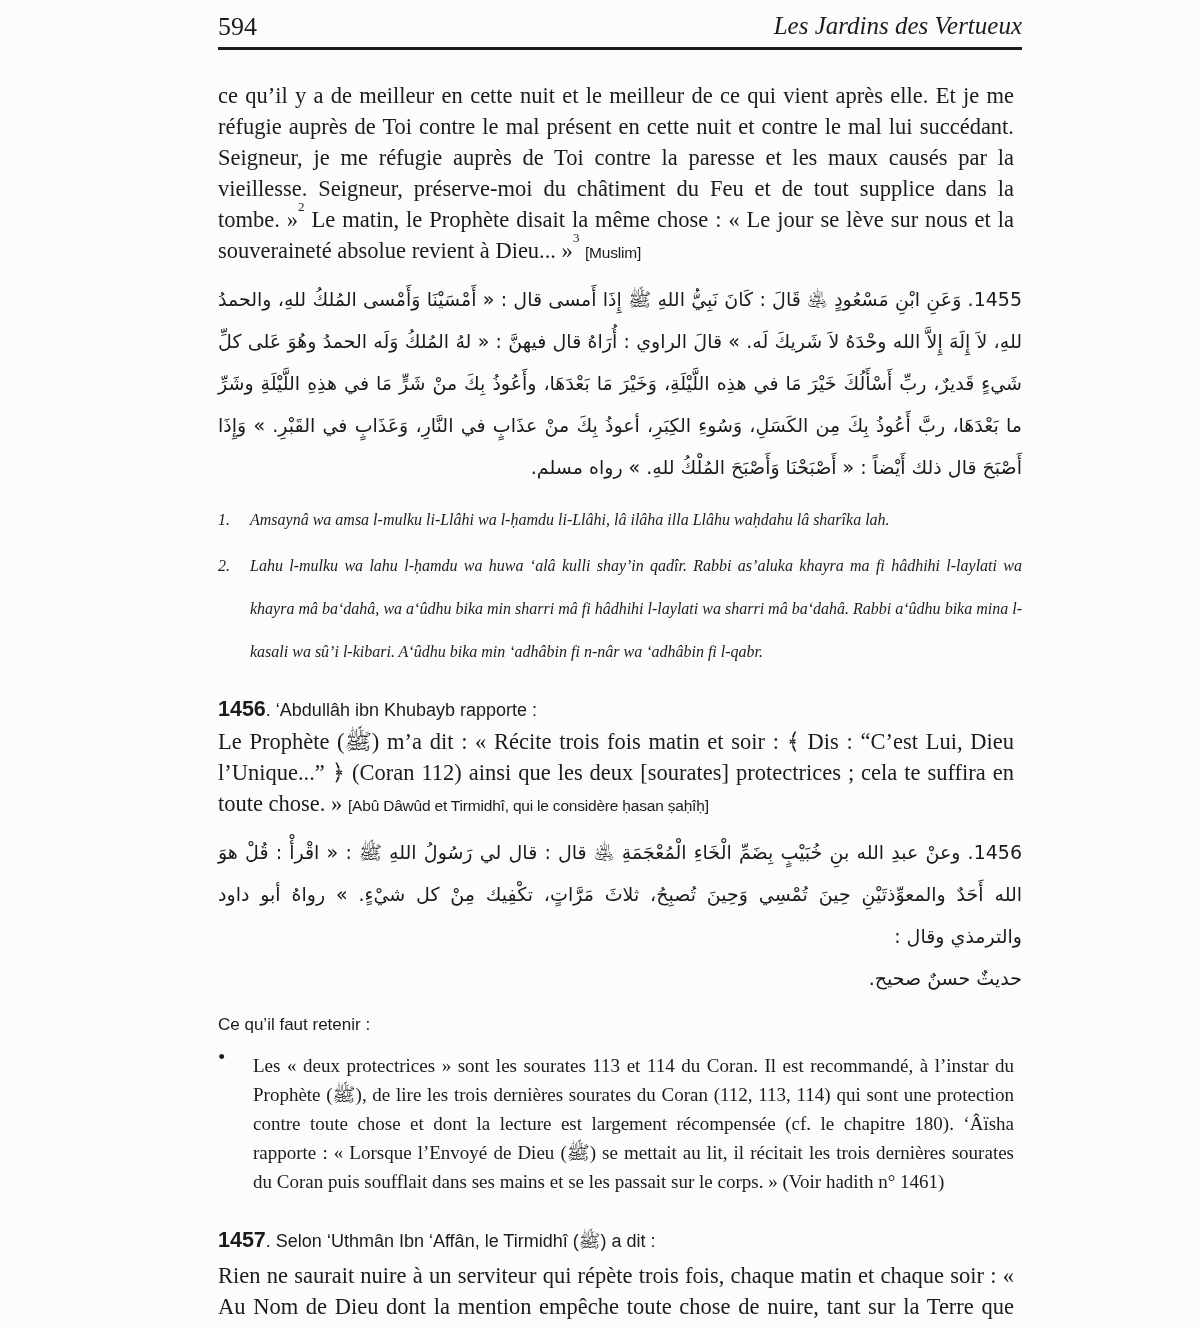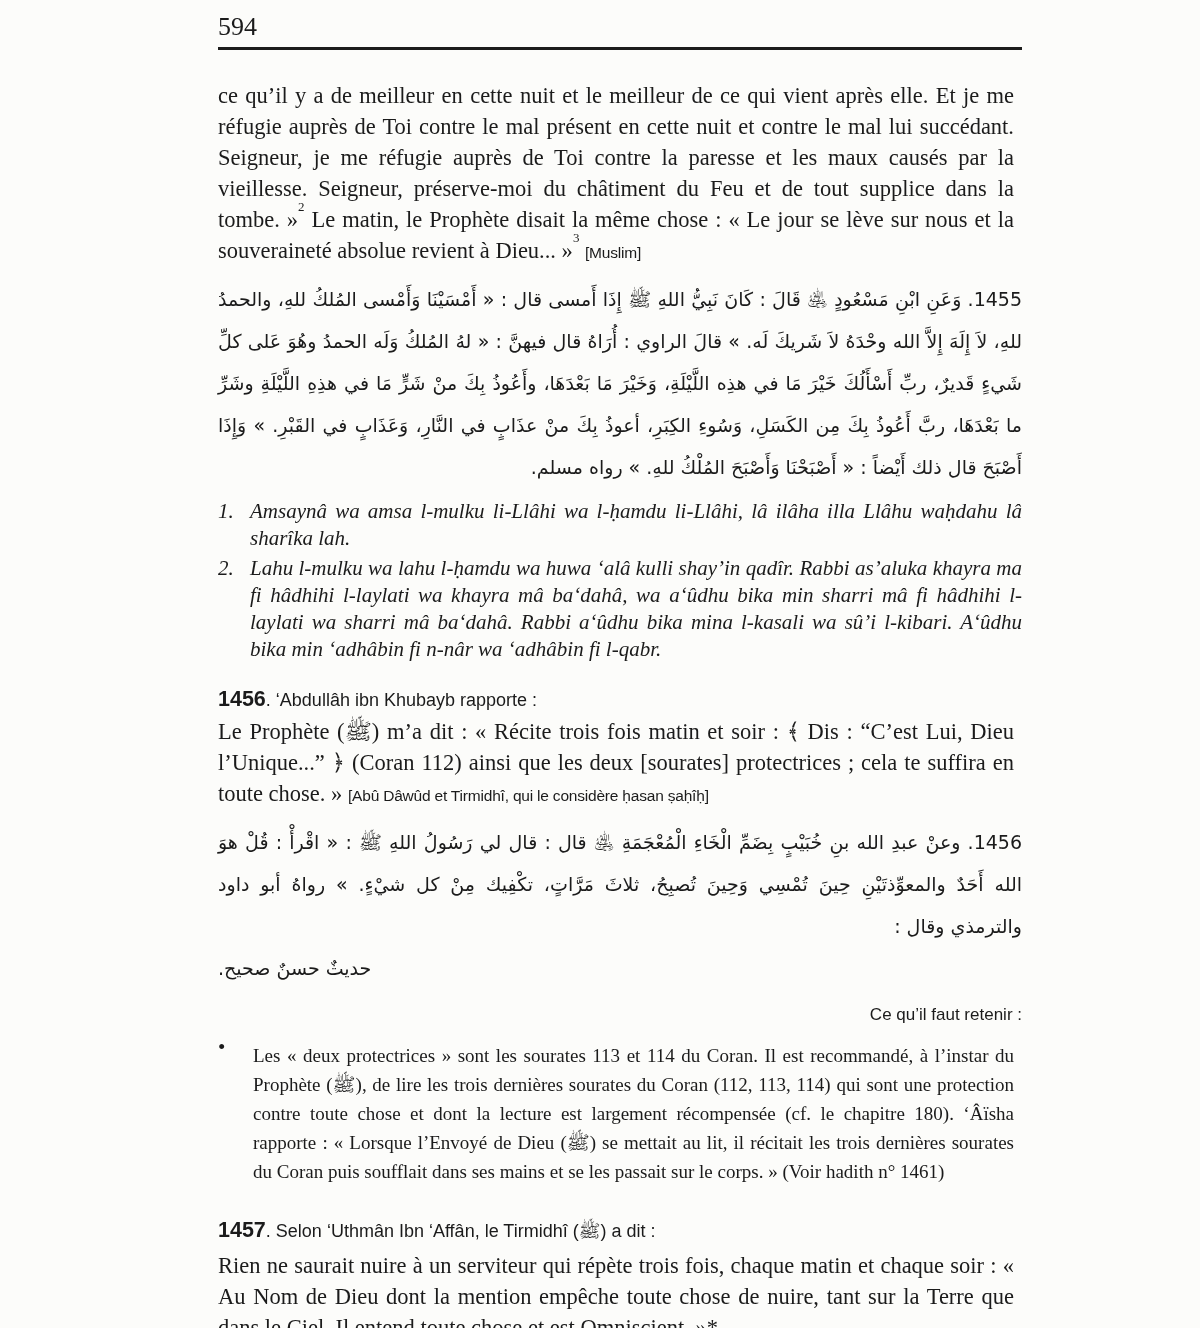--- a/index.html
+++ b/index.html
@@ -58,49 +58,48 @@
     font-size: 19px;
     line-height: 42px;
     text-align: justify;
     margin: 10px 0 0 0;
   }
   .arabic-grading {
     direction: rtl;
     font-family: "DejaVu Sans", sans-serif;
     font-size: 19px;
     line-height: 42px;
-    text-align: left;
+    text-align: right;
     margin: 0;
   }
   
   .translit-list { margin: 10px 0 0 0; }
   .translit-item {
     font-style: italic;
-    font-size: 21px;
-    line-height: 27px;
+    font-size: 16px;
+    line-height: 43px;
     text-align: justify;
     padding-left: 32px;
     text-indent: -32px;
     margin: 3px 0 0 0;
   }
   .translit-num { display: inline-block; width: 32px; text-indent: 0; }
   
   .hadith-heading {
     font-family: "Liberation Sans", sans-serif;
     font-size: 18px;
     margin: 24px 0 0 0;
   }
   .hadith-number { font-weight: bold; font-size: 21.5px; margin-top: 44px; }
   .body-par.after-heading { margin-top: 4px; }
   
   .retenir-title {
     font-family: "Liberation Sans", sans-serif;
     font-size: 17px;
     margin: 16px 0 0 0;
-    text-align: right;
   }
   .bullet-row { display: flex; margin: 8px 0 0 0; }
   .bullet-glyph {
     width: 27px;
     flex: 0 0 27px;
     font-size: 21px;
     line-height: 29px;
   }
   .bullet-text {
     flex: 1;
@@ -110,20 +109,21 @@
     margin: 8px;
   }
 </style>
 </head>
 <body>
 
 <div class="page">
 
   <div class="running-head">
     <span>594</span>
+    <span class="book-title">Les Jardins des Vertueux</span>
   </div>
   <hr class="head-rule">
 
   <p class="body-par"><span>ce qu’il y a de meilleur en cette nuit et le meilleur de ce qui vient après elle. Et je me réfugie auprès de Toi contre le mal présent en cette nuit et contre le mal lui succédant. Seigneur, je me réfugie auprès de Toi contre la paresse et les maux causés par la vieillesse. Seigneur, préserve-moi du châtiment du Feu et de tout supplice dans la tombe. »</span><sup class="fn-sup">2</sup><span> Le matin, le Prophète disait la même chose : « Le jour se lève sur nous et la souveraineté absolue revient à Dieu... »</span><sup class="fn-sup">3</sup> <span class="citation">[Muslim]</span></p>
 
   <p class="arabic-par" dir="rtl">1455. وَعَنِ ابْنِ مَسْعُودٍ ﵁ قَالَ : كَانَ نَبِيُّ اللهِ ﷺ إِذَا أَمسى قال : « أَمْسَيْنَا وَأَمْسى المُلكُ للهِ، والحمدُ للهِ، لاَ إِلَهَ إِلاَّ الله وحْدَهُ لاَ شَريكَ لَه. » قالَ الراوي : أُرَاهُ قال فيهنَّ : « لهُ المُلكُ وَلَه الحمدُ وهُوَ عَلى كلِّ شَيءٍ قَديرٌ، ربِّ أَسْأَلُكَ خَيْرَ مَا في هذِه اللَّيْلَةِ، وَخَيْرَ مَا بَعْدَهَا، وأَعُوذُ بِكَ منْ شَرٍّ مَا في هذِهِ اللَّيْلَةِ وشَرِّ ما بَعْدَهَا، ربَّ أَعُوذُ بِكَ مِن الكَسَلِ، وَسُوءِ الكِبَرِ، أعوذُ بِكَ منْ عذَابٍ في النَّارِ، وَعَذَابٍ في القَبْرِ. » وَإِذَا أَصْبَحَ قال ذلك أَيْضاً : « أَصْبَحْنَا وَأَصْبَحَ المُلْكُ للهِ. » رواه مسلم.</p>
 
   <div class="translit-list">
     <div class="translit-item"><span class="translit-num">1.</span><span>Amsaynâ wa amsa l-mulku li-Llâhi wa l-ḥamdu li-Llâhi, lâ ilâha illa Llâhu waḥdahu lâ sharîka lah.</span></div>
     <div class="translit-item"><span class="translit-num">2.</span><span>Lahu l-mulku wa lahu l-ḥamdu wa huwa ‘alâ kulli shay’in qadîr. Rabbi as’aluka khayra ma fi hâdhihi l-laylati wa khayra mâ ba‘dahâ, wa a‘ûdhu bika min sharri mâ fi hâdhihi l-laylati wa sharri mâ ba‘dahâ. Rabbi a‘ûdhu bika mina l-kasali wa sû’i l-kibari. A‘ûdhu bika min ‘adhâbin fi n-nâr wa ‘adhâbin fi l-qabr.</span></div>

